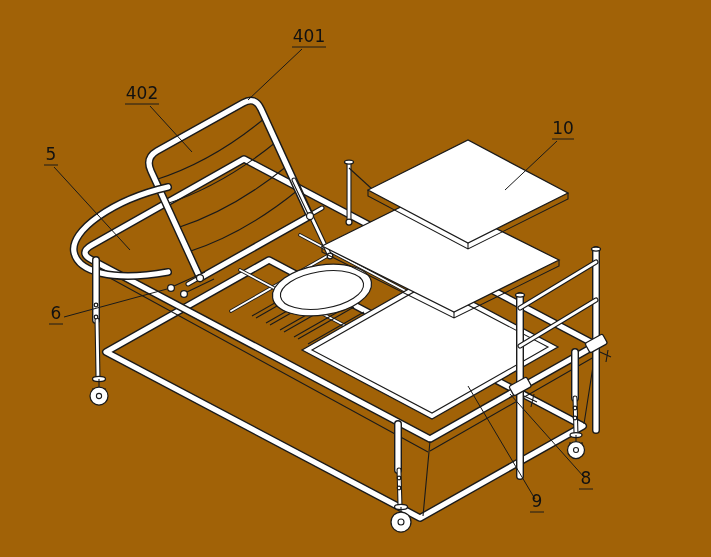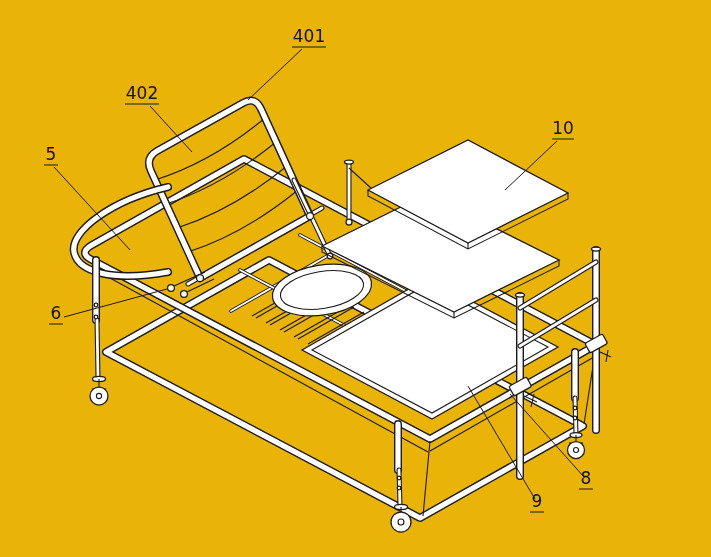--- a/index.html
+++ b/index.html
@@ -1,16 +1,16 @@
 <!DOCTYPE html>
 <html><head>
 <meta charset="utf-8">
 <style>
   html,body{margin:0;padding:0;background:#ffffff;}
-  .stage{position:relative;width:711px;height:557px;background:#eab308;overflow:hidden;
+  .stage{position:relative;width:711px;height:557px;background:#a16207;overflow:hidden;
          font-family:"DejaVu Sans", sans-serif;}
   svg{display:block;}
   
   .to{fill:none;stroke:#1a1a1a;stroke-width:8;stroke-linejoin:round;stroke-linecap:round;}
   .ti{fill:none;stroke:#ffffff;stroke-width:5.2;stroke-linejoin:round;stroke-linecap:round;}
   
   .t2o{fill:none;stroke:#1a1a1a;stroke-width:5;stroke-linejoin:round;stroke-linecap:round;}
   .t2i{fill:none;stroke:#ffffff;stroke-width:2.8;stroke-linejoin:round;stroke-linecap:round;}
   
   .t3o{fill:none;stroke:#1a1a1a;stroke-width:3.6;stroke-linejoin:round;stroke-linecap:round;}

